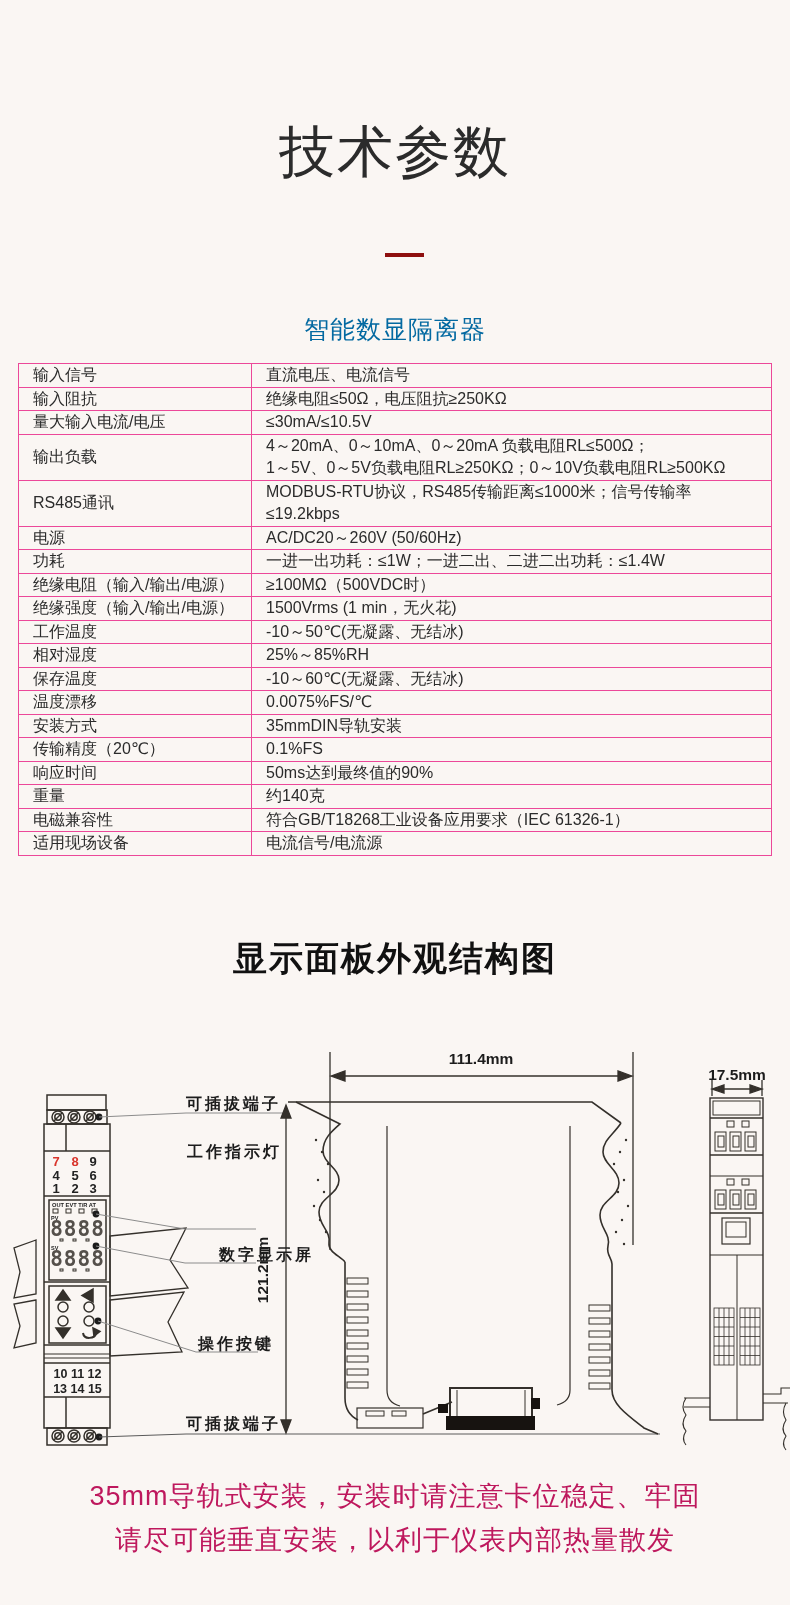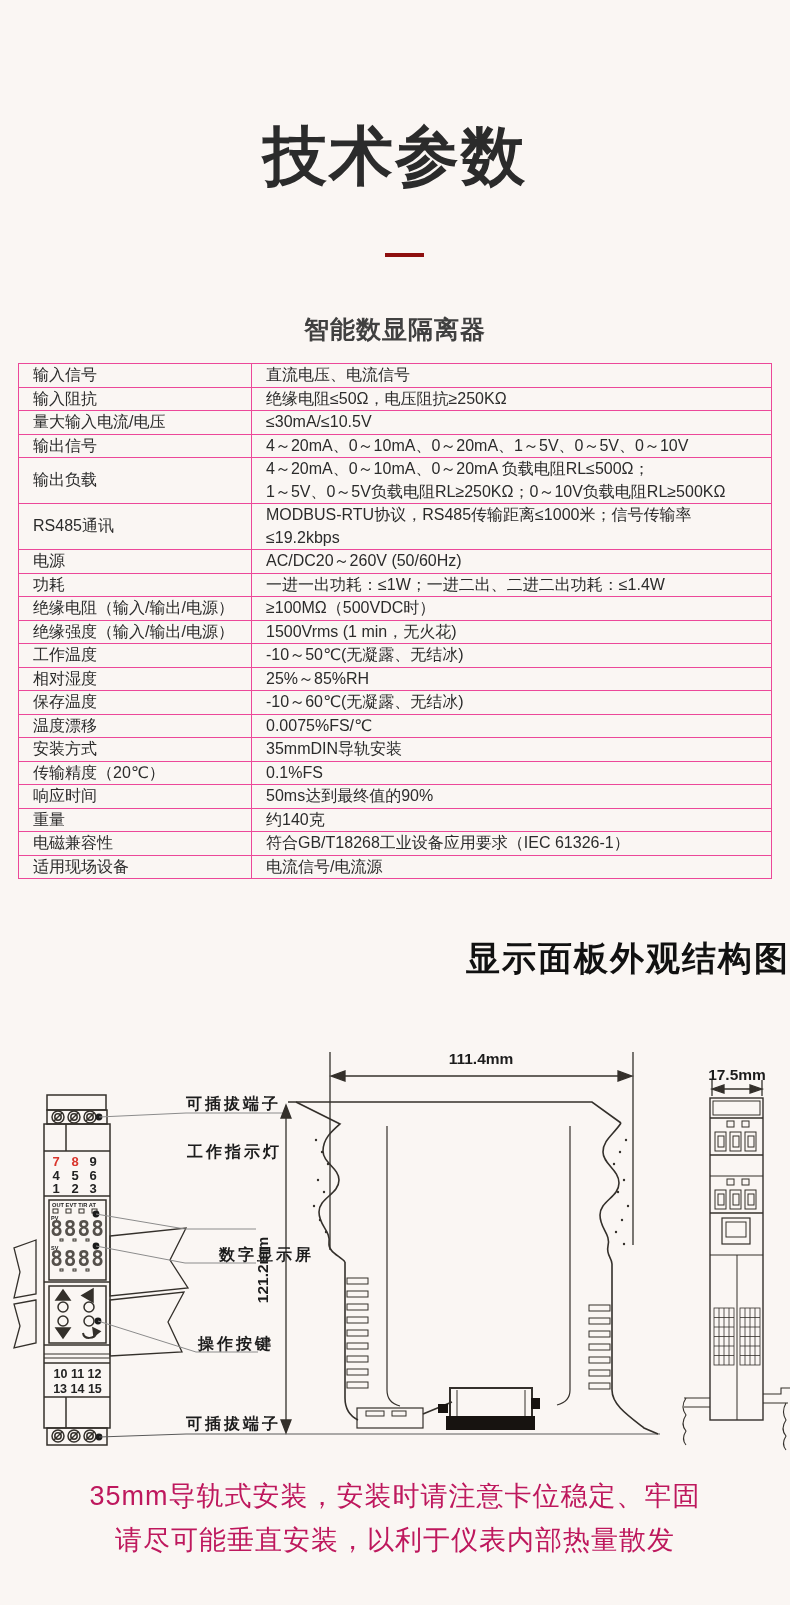--- a/index.html
+++ b/index.html
@@ -1,28 +1,28 @@
 <!DOCTYPE html>
 <html><head>
 <meta charset="utf-8">
 <style>
   html,body{margin:0;padding:0;}
   body{width:790px;height:1605px;background:#faf6f3;font-family:"Liberation Sans","DejaVu Sans",sans-serif;color:#2b2b2b;}
   .page{position:relative;width:790px;height:1605px;overflow:hidden;}
   .main-title{position:absolute;top:124px;left:0;width:100%;text-align:center;
-    font-size:64px;font-weight:700;letter-spacing:2px;color:#2b2b2b;line-height:1;}
+    font-size:56px;font-weight:400;letter-spacing:2px;color:#2b2b2b;line-height:1;}
   .title-dash{position:absolute;left:385px;top:253px;width:39px;height:4px;}
   .subtitle{position:absolute;top:313px;left:0;width:100%;text-align:center;
-    font-size:25px;font-weight:700;letter-spacing:1px;color:#404040;}
+    font-size:25px;font-weight:400;letter-spacing:1px;color:#0369a1;}
   table.spec{position:absolute;left:18px;top:363px;width:754px;border-collapse:collapse;
     table-layout:fixed;font-size:16px;color:#2b2b2b;}
   table.spec td{border:1px solid #ec4899;line-height:22.5px;padding:0 6px 0 14px;
     white-space:pre-line;vertical-align:middle;}
   table.spec td.c1{width:212px;}
-  .section-title{position:absolute;top:936px;left:0;width:100%;text-align:right;
+  .section-title{position:absolute;top:936px;left:0;width:100%;text-align:center;
     font-size:34px;font-weight:800;letter-spacing:2px;color:#111;}
   .diagram-svg{position:absolute;left:0;top:1040px;width:790px;height:420px;}
   .dlabel{position:absolute;font-size:16px;font-weight:600;letter-spacing:3px;color:#1c1c1c;white-space:nowrap;}
   .footer{position:absolute;top:1474px;left:0;width:100%;text-align:center;
     font-size:27px;line-height:44px;letter-spacing:1px;color:#be185d;}
 </style>
 </head>
 <body>
 
 <div class="page">
@@ -37,24 +37,20 @@
           <td class="c1">输入信号</td>
           <td class="c2">直流电压、电流信号</td>
         </tr>
         <tr>
           <td class="c1">输入阻抗</td>
           <td class="c2">绝缘电阻≤50Ω，电压阻抗≥250KΩ</td>
         </tr>
         <tr>
           <td class="c1">量大输入电流/电压</td>
           <td class="c2">≤30mA/≤10.5V</td>
-        </tr>
-        <tr>
-          <td class="c1">输出信号</td>
-          <td class="c2">4～20mA、0～10mA、0～20mA、1～5V、0～5V、0～10V</td>
         </tr>
         <tr>
           <td class="c1">输出负载</td>
           <td class="c2">4～20mA、0～10mA、0～20mA 负载电阻RL≤500Ω；
 1～5V、0～5V负载电阻RL≥250KΩ；0～10V负载电阻RL≥500KΩ</td>
         </tr>
         <tr>
           <td class="c1">RS485通讯</td>
           <td class="c2">MODBUS-RTU协议，RS485传输距离≤1000米；信号传输率≤19.2kbps</td>
         </tr>

